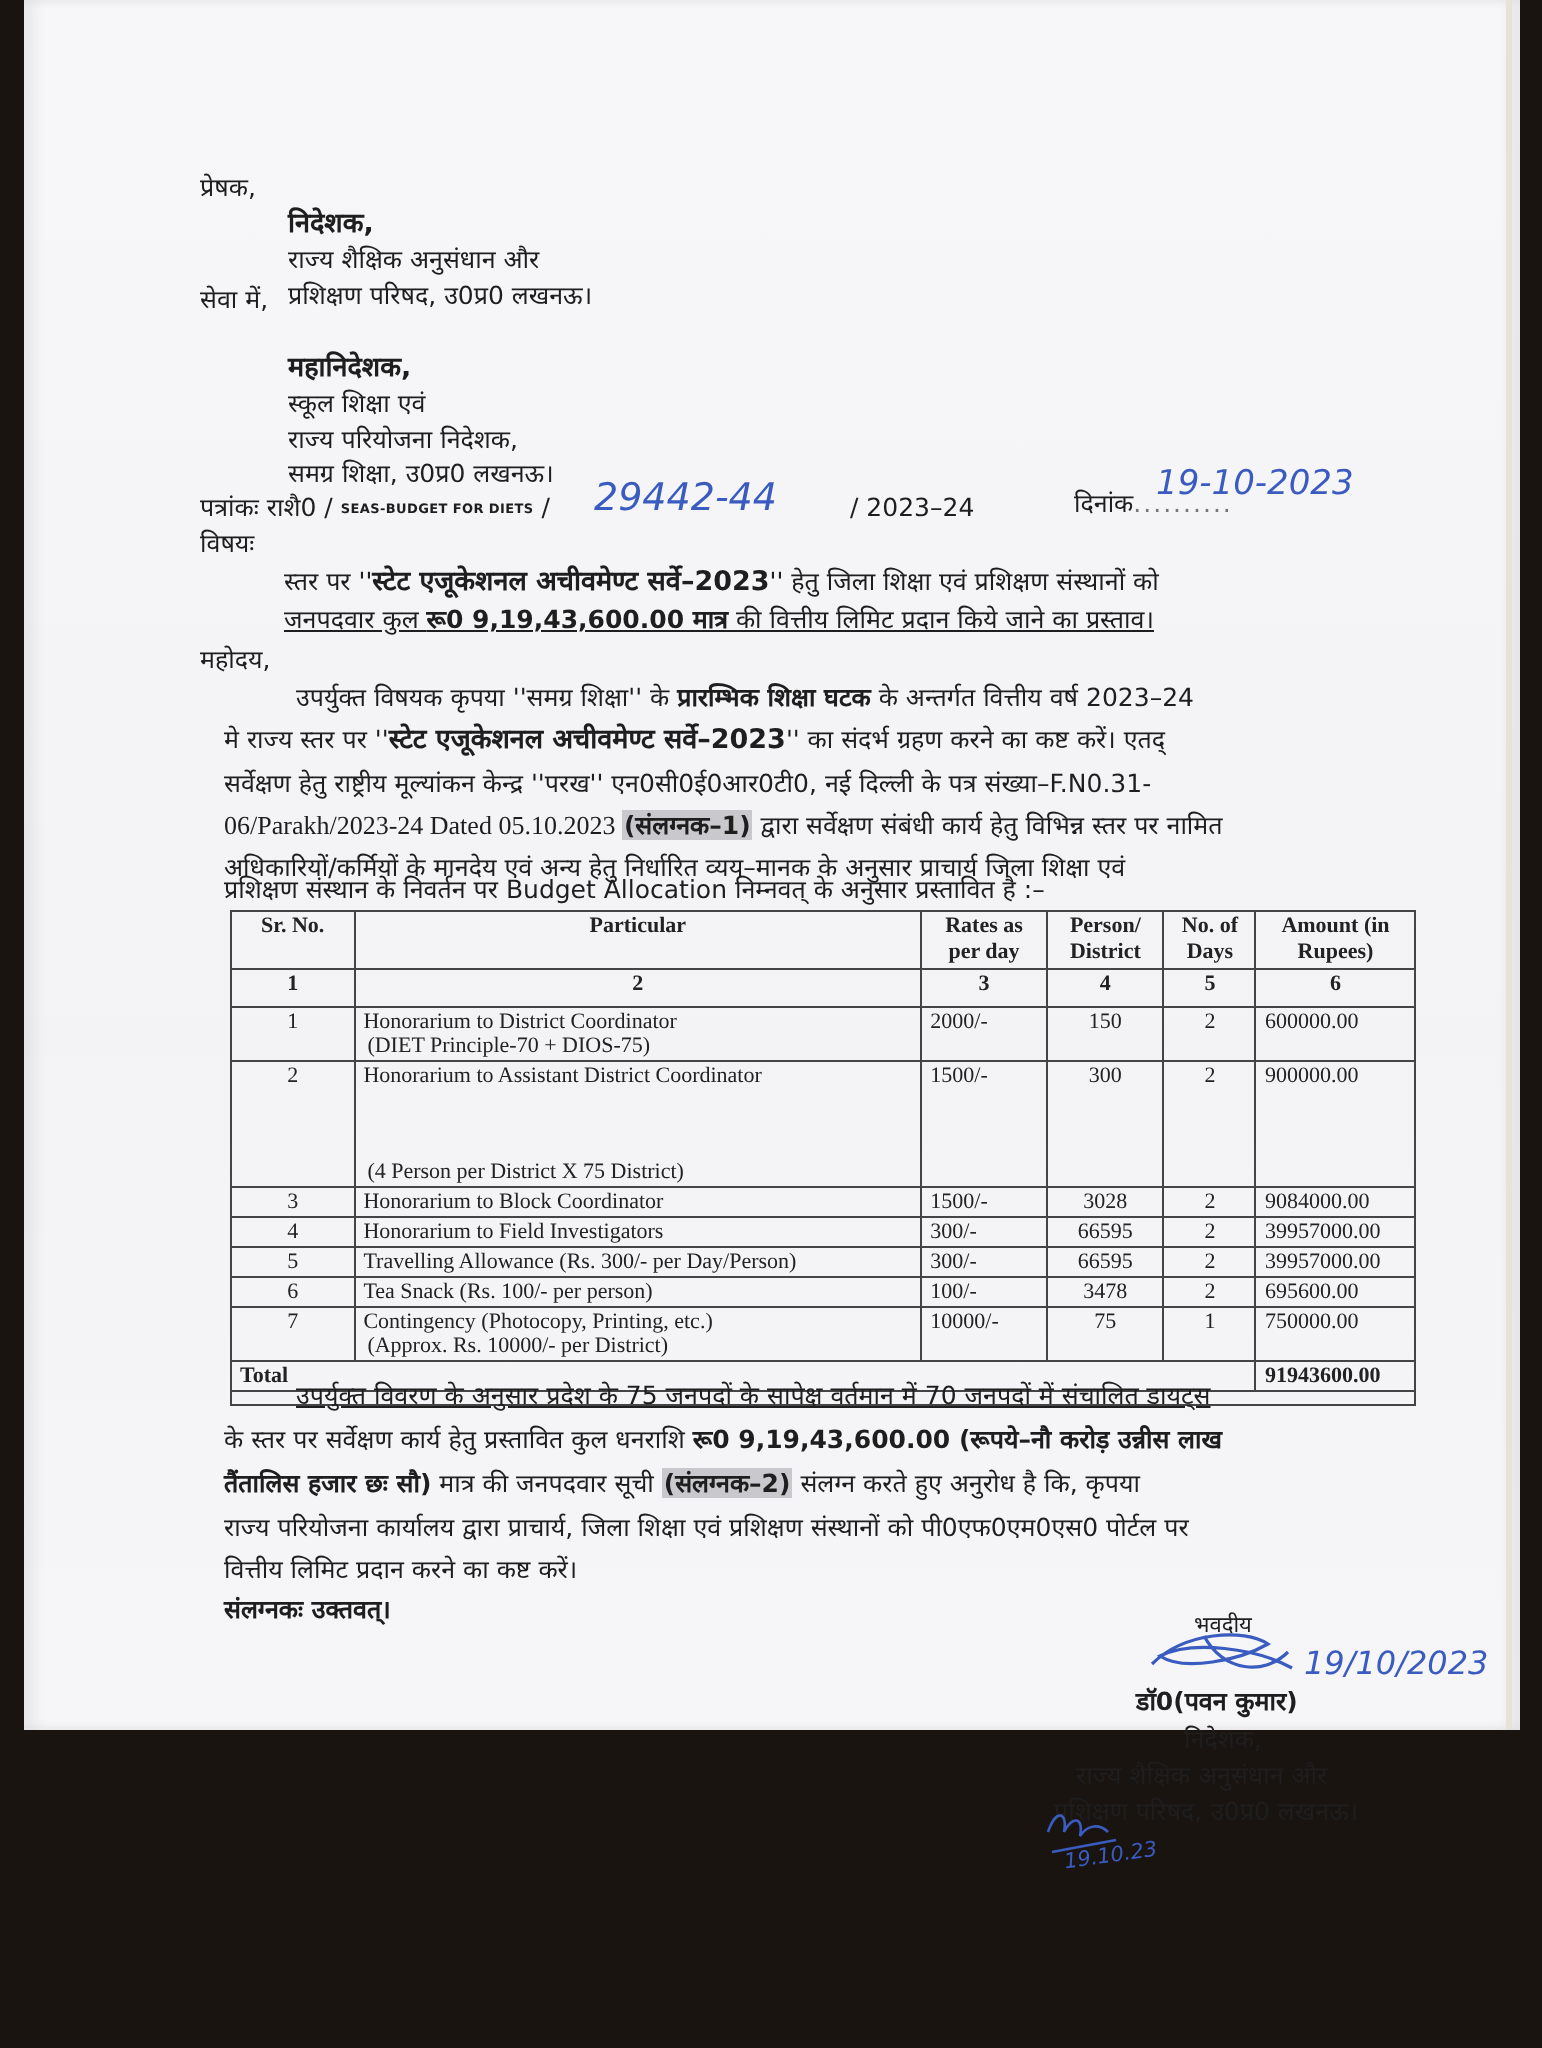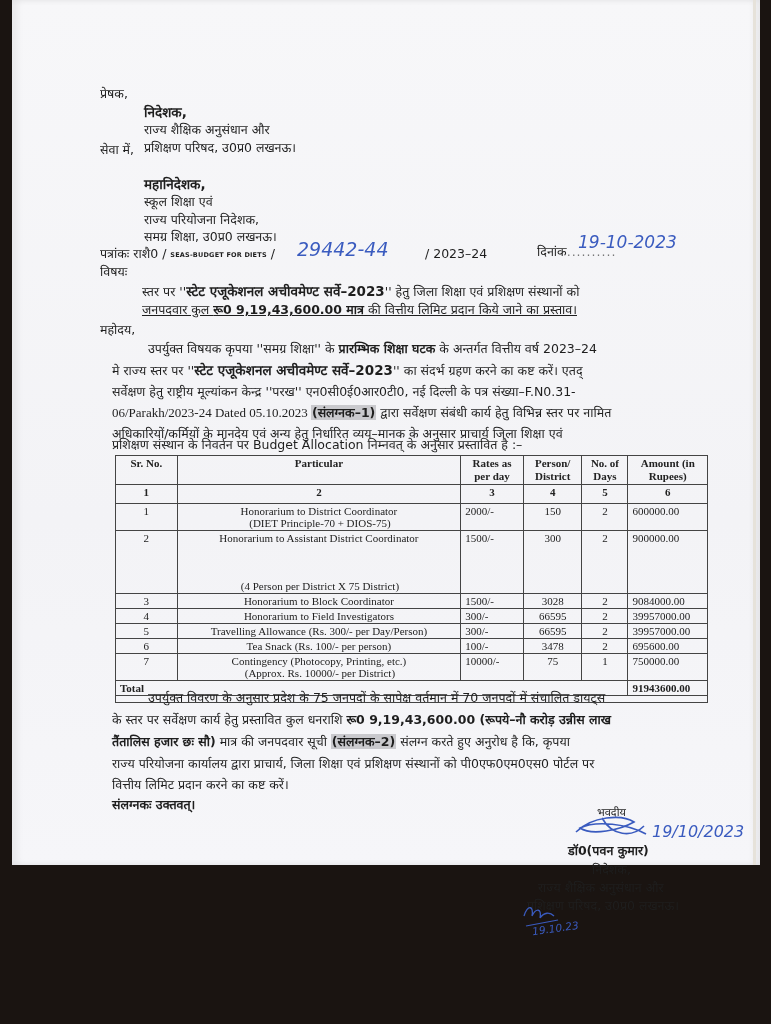--- a/index.html
+++ b/index.html
@@ -25,21 +25,21 @@
     .small-caps { font-size: 6.5px; font-weight: bold; letter-spacing: 0.2px; vertical-align: middle; }
     .u { text-decoration: underline; }
     .hl { background: #c9c9cd; padding: 0 1px; }
 
     table.budget {
       position: absolute; left: 103px; top: 455px; width: 593px;
       border-collapse: collapse; font-family: "Liberation Serif", serif; font-size: 11px;
       color: #222;
     }
     table.budget th, table.budget td {
-      border: 1px solid #444; padding: 1px 4px; vertical-align: top; text-align: center;
+      border: 1px solid #444; padding: 1px 4px; vertical-align: top;
     }
     table.budget th { font-weight: bold; text-align: center; line-height: 13px; }
     table.budget td.c { text-align: center; }
     table.budget td.r { text-align: left; }
     table.budget tr.idx td { font-weight: bold; text-align: center; height: 16px; }
     table.budget tr.total td { font-weight: bold; }
     .sig-scribble { position: absolute; }
   </style>
 </head>
 <body>
@@ -271,21 +271,21 @@
       <tr class="total">
         <td colspan="5" class="r">Total</td>
         <td class="r">91943600.00</td>
       </tr>
       <tr>
         <td colspan="6" style="height:6px;padding:0;border-top:1px solid #444;"></td>
       </tr>
     </tfoot>
   </table>
 
-  <div class="t" style="left:136px;top:690px;">उपर्युक्त विवरण के अनुसार प्रदेश के 75 जनपदों के सापेक्ष वर्तमान में 70 जनपदों में संचालित डायट्स</div>
+  <div class="t" style="left:136px;top:690px;text-decoration:underline;">उपर्युक्त विवरण के अनुसार प्रदेश के 75 जनपदों के सापेक्ष वर्तमान में 70 जनपदों में संचालित डायट्स</div>
   <div class="t" style="left:100px;top:712px;">
     <span>के स्तर पर सर्वेक्षण कार्य हेतु प्रस्तावित कुल धनराशि </span><span class="b">रू0 9,19,43,600.00 (रूपये–नौ करोड़ उन्नीस लाख</span>
   </div>
   <div class="t" style="left:100px;top:734px;">
     <span class="b">तैंतालिस हजार छः सौ)</span><span> मात्र की जनपदवार सूची </span><span class="b hl">(संलग्नक–2)</span><span> संलग्न करते हुए अनुरोध है कि, कृपया</span>
   </div>
   <div class="t" style="left:100px;top:756px;">राज्य परियोजना कार्यालय द्वारा प्राचार्य, जिला शिक्षा एवं प्रशिक्षण संस्थानों को पी0एफ0एम0एस0 पोर्टल पर</div>
   <div class="t" style="left:100px;top:777px;">वित्तीय लिमिट प्रदान करने का कष्ट करें।</div>
 
   <div class="t b" style="left:100px;top:797px;">संलग्नकः उक्तवत्।</div>

